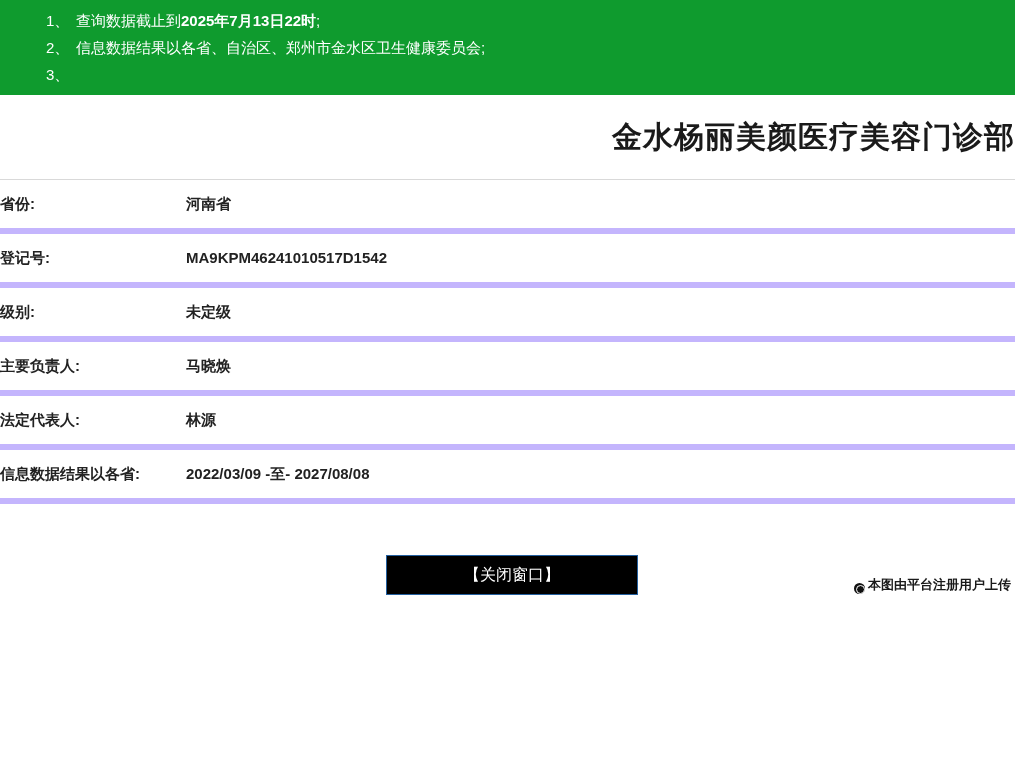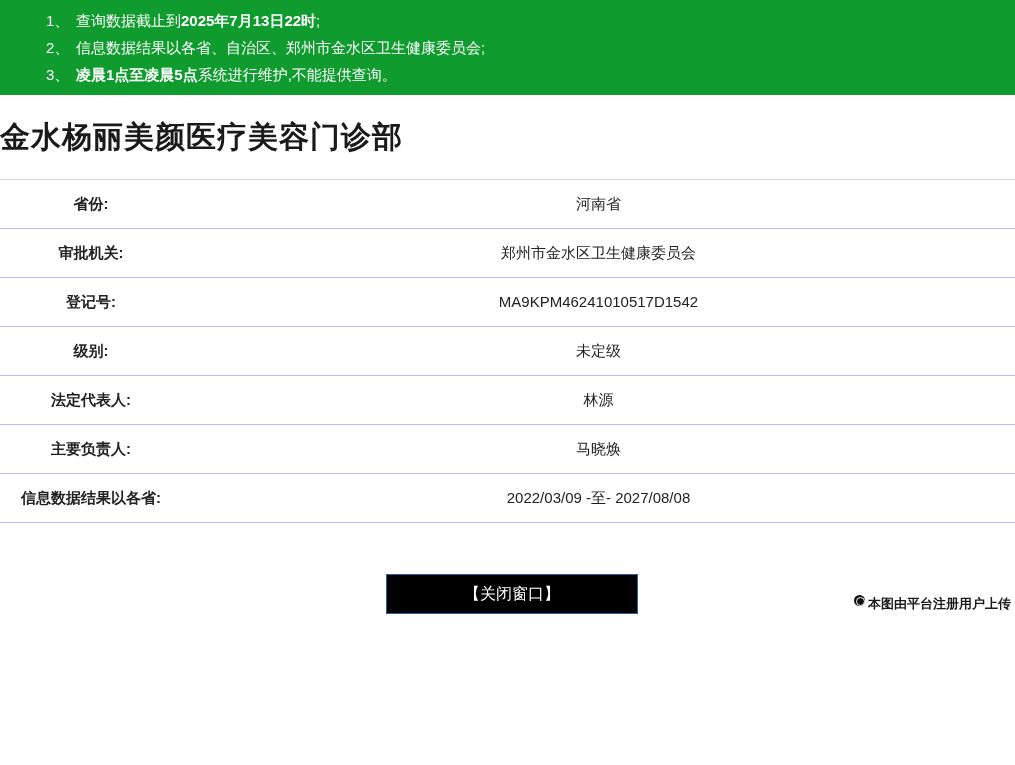--- a/index.html
+++ b/index.html
@@ -34,54 +34,55 @@
     font-size: 15px;
   }
   .notice-text { font-size: 15px; }
   .notice-text b { font-weight: bold; }
 
   
   .title-wrap {
     height: 84px;
     display: flex;
     align-items: center;
-    justify-content: flex-start;
+    justify-content: flex-end;
   }
   .title {
     font-size: 30px;
     font-weight: bold;
     color: #1a1a1a;
     letter-spacing: 1px;
   }
 
   
   .info-table {
     width: 1015px;
     border-collapse: collapse;
     table-layout: fixed;
   }
-  .info-table tr { border-bottom: 1px solid #c4b5fd; text-align: center; }
+  .info-table tr { border-bottom: 6px solid #c4b5fd; }
   .info-table tr:first-child { border-top: 1px solid #d9d9d9; }
   .info-table td {
     vertical-align: top;
     padding: 13px 4px 13px 0;
     font-size: 15px;
     color: #222222;
     line-height: 22px;
   }
   .cell-label {
     width: 186px;
     padding-left: 2px;
     font-weight: bold;
     color: #111111;
   }
   .cell-value {
     padding-left: 10px;
     padding-right: 8px;
     word-break: break-all;
+    font-weight: bold;
   }
   .row-tall .cell-value { line-height: 23px; }
 
   
   .footer {
     position: relative;
     height: 92px;
   }
   .close-btn {
     position: absolute;
@@ -100,21 +101,21 @@
     cursor: pointer;
   }
   .watermark {
     position: absolute;
     right: 4px;
     bottom: 2px;
     font-size: 13px;
     color: #1a1a1a;
     font-weight: bold;
     display: flex;
-    align-items: flex-start;
+    align-items: flex-end;
     gap: 3px;
     white-space: nowrap;
   }
   .wm-dot {
     display: inline-block;
     width: 11px;
     height: 11px;
     border-radius: 50%;
     background: #111111;
     position: relative;
@@ -135,53 +136,48 @@
   <div class="notice-line">
     <span class="notice-num">1、</span>
     <span class="notice-text"><span>查询数据截止到</span><b>2025年7月13日22时</b><span>;</span></span>
   </div>
   <div class="notice-line">
     <span class="notice-num">2、</span>
     <span class="notice-text"><span>信息数据结果以各省、自治区、郑州市金水区卫生健康委员会;</span></span>
   </div>
   <div class="notice-line">
     <span class="notice-num">3、</span>
-    <span class="notice-text"><b>凌晨1点至凌晨5点</b><span>系统进行维护,不能提供查询。</span></span>
   </div>
 </div>
 
 <div class="title-wrap">
   <div class="title">金水杨丽美颜医疗美容门诊部</div>
 </div>
 
 <table class="info-table">
   <tbody>
       <tr>
     <td class="cell-label">省份:</td>
     <td class="cell-value">河南省</td>
   </tr>
   <tr>
-    <td class="cell-label">审批机关:</td>
-    <td class="cell-value">郑州市金水区卫生健康委员会</td>
-  </tr>
-  <tr>
     <td class="cell-label">登记号:</td>
     <td class="cell-value">MA9KPM46241010517D1542</td>
   </tr>
   <tr>
     <td class="cell-label">级别:</td>
     <td class="cell-value">未定级</td>
   </tr>
   <tr>
+    <td class="cell-label">主要负责人:</td>
+    <td class="cell-value">马晓焕</td>
+  </tr>
+  <tr>
     <td class="cell-label">法定代表人:</td>
     <td class="cell-value">林源</td>
-  </tr>
-  <tr>
-    <td class="cell-label">主要负责人:</td>
-    <td class="cell-value">马晓焕</td>
   </tr>
   <tr>
     <td class="cell-label">信息数据结果以各省:</td>
     <td class="cell-value">2022/03/09 -至- 2027/08/08</td>
   </tr>
 </tbody>
   </table>
 
 <div class="footer">
   <div class="close-btn">【关闭窗口】</div>

